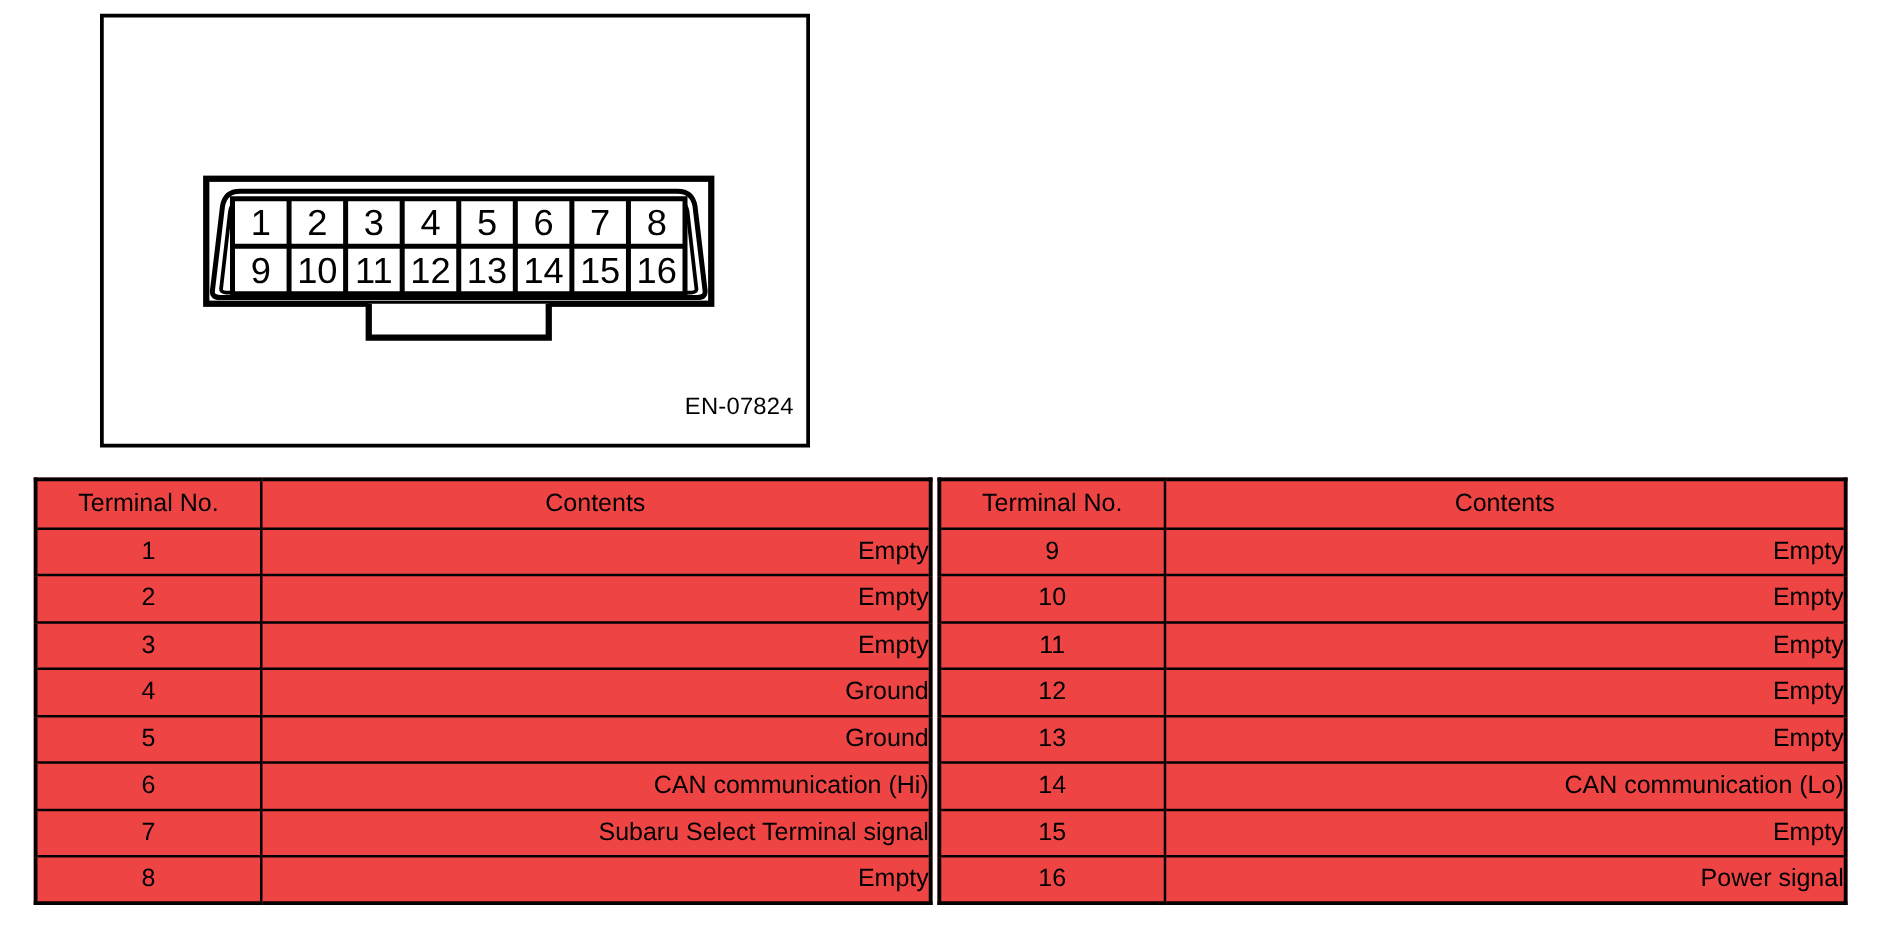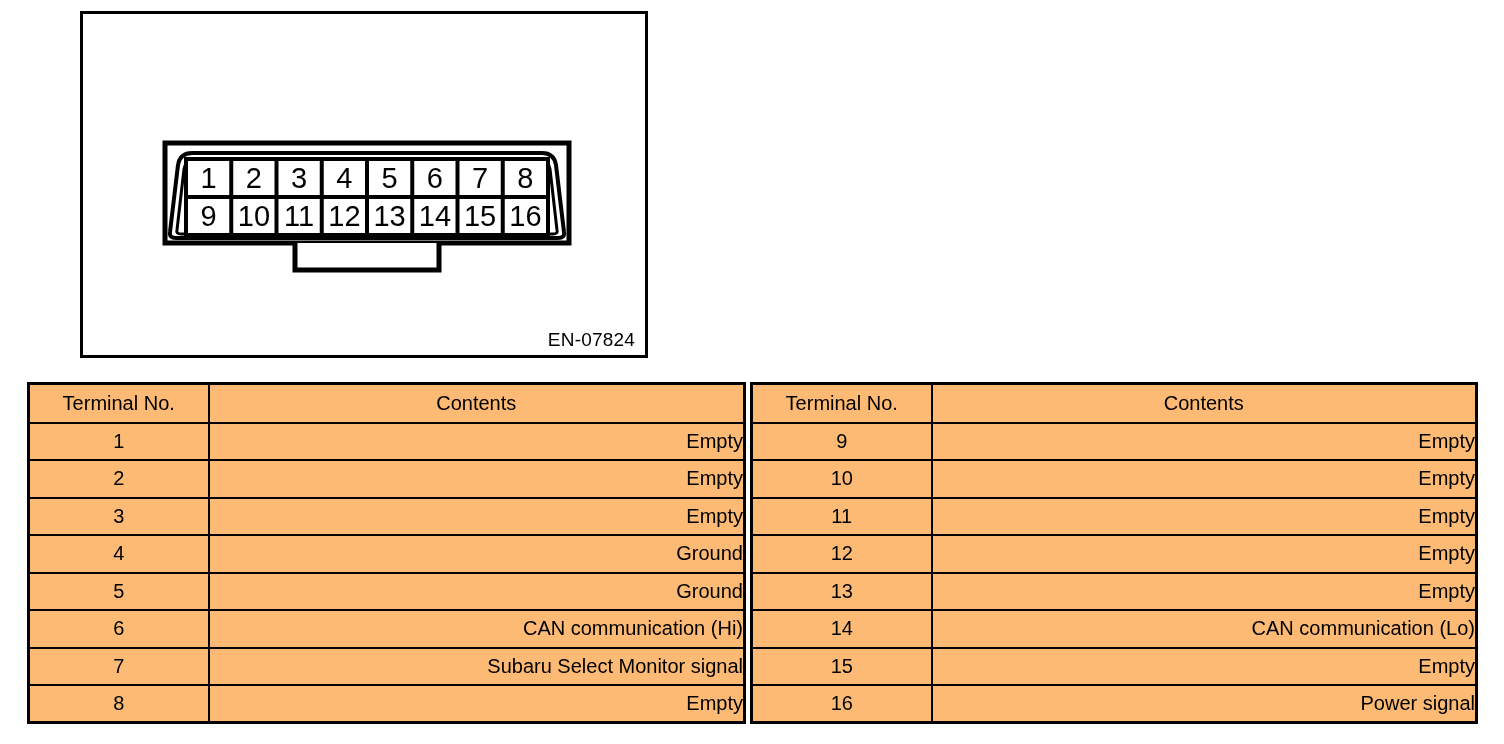--- a/index.html
+++ b/index.html
@@ -29,42 +29,42 @@
   }
   #connector-svg {
     position: absolute;
     left: 79px;
     top: 126px;
     display: block;
   }
   #figure-caption {
     position: absolute;
     right: 10px;
-    bottom: 4px;
+    bottom: 18px;
     font-size: 19px;
     letter-spacing: 0.2px;
     white-space: nowrap;
     text-align: center;
   }
 
   
   #tables-area {
     position: absolute;
     left: 27px;
     top: 382px;
     width: 1451px;
     height: 338px;
   }
   .pin-table {
     position: absolute;
     top: 0;
     height: 338px;
     border-collapse: collapse;
     table-layout: fixed;
-    background: #fdba74;
+    background: #ef4444;
   }
   #pin-table-left  { left: 0px;   width: 719px; }
   #pin-table-right { left: 723px; width: 728px; }
 
   .pin-table th,
   .pin-table td {
     border: 2px solid #000000;
     font-weight: normal;
     font-size: 20px;
     padding: 0;
@@ -184,21 +184,21 @@
         <tr>
           <td class="td-term">5</td>
           <td class="td-cont">Ground</td>
         </tr>
         <tr>
           <td class="td-term">6</td>
           <td class="td-cont">CAN communication (Hi)</td>
         </tr>
         <tr>
           <td class="td-term">7</td>
-          <td class="td-cont">Subaru Select Monitor signal</td>
+          <td class="td-cont">Subaru Select Terminal signal</td>
         </tr>
         <tr>
           <td class="td-term">8</td>
           <td class="td-cont">Empty</td>
         </tr>
       </tbody>
   </table>
 
   <table class="pin-table" id="pin-table-right">
     <colgroup>

